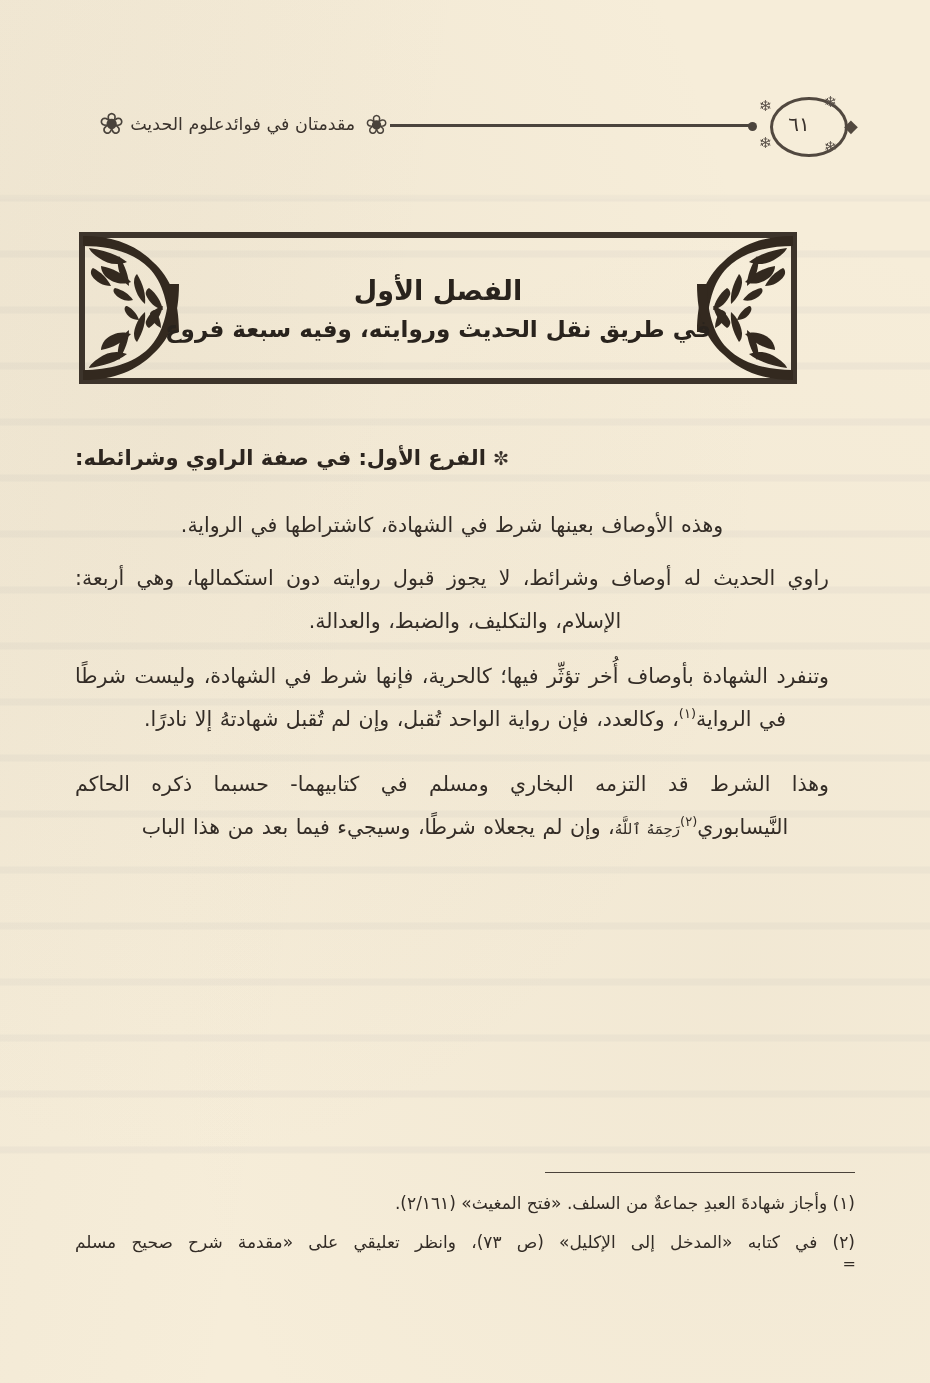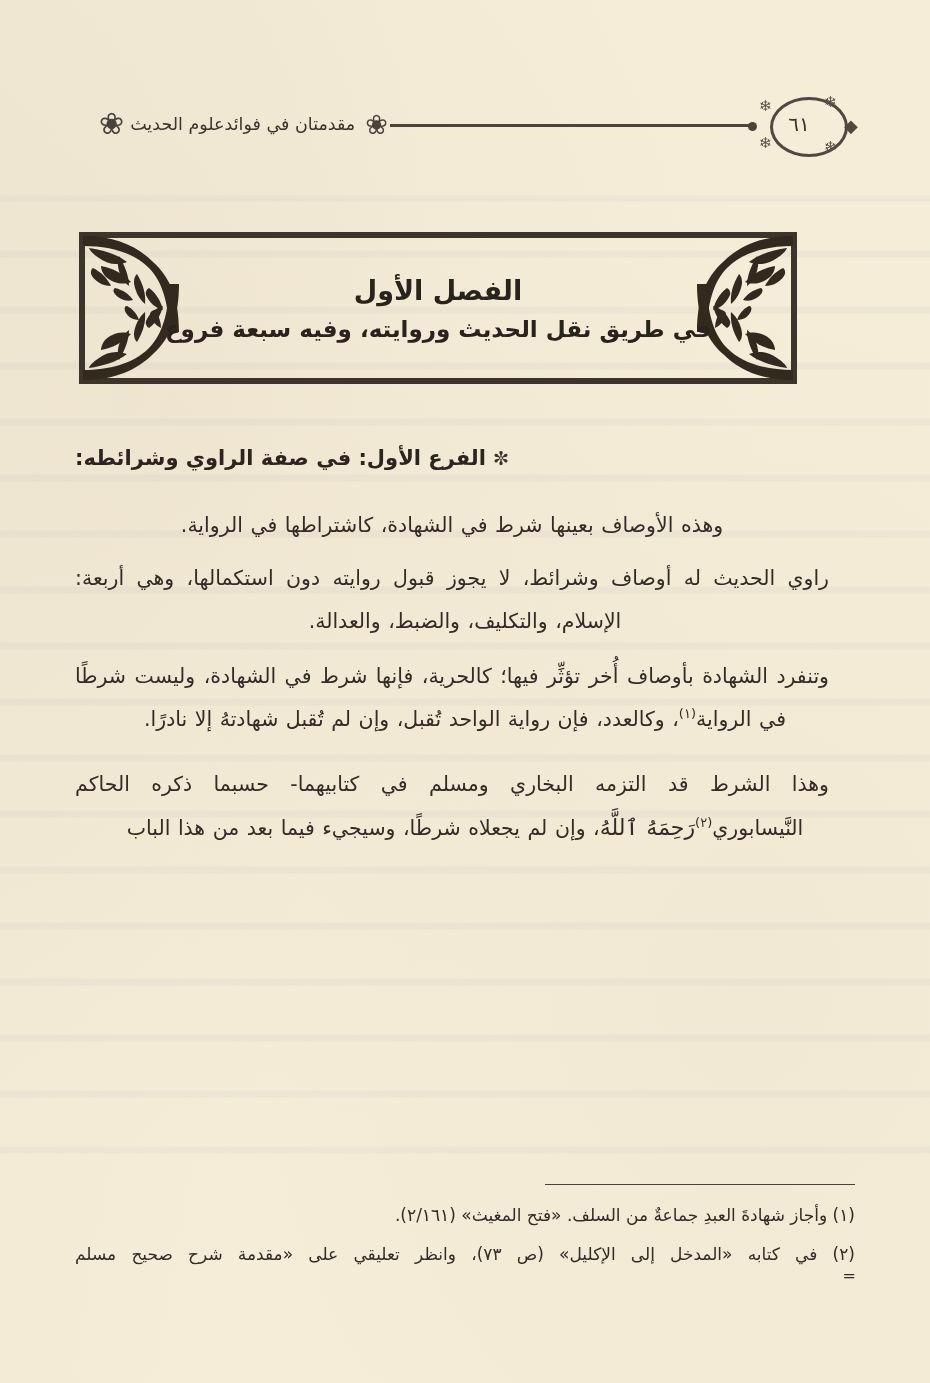--- a/index.html
+++ b/index.html
@@ -232,28 +232,28 @@
     word-spacing: 1px;
   }
   p.body.tight { margin-bottom: 10px; }
   p.body.gap   { margin-top: 22px; }
   sup.fn {
     font-size: 13px;
     vertical-align: super;
     line-height: 0;
   }
   .honorific {
-    font-size: 22px;
+    font-size: 15px;
     letter-spacing: -1px;
   }
 
   
   .footnote-zone {
     position: absolute;
-    bottom: 96px;
+    bottom: 108px;
     right: 75px;
     width: 780px;
     margin-left: 35px;
   }
   .fn-rule {
     width: 310px;
     height: 0;
     border-top: 1.6px solid #4a423a;
     margin: 0 0 14px auto;
   }

